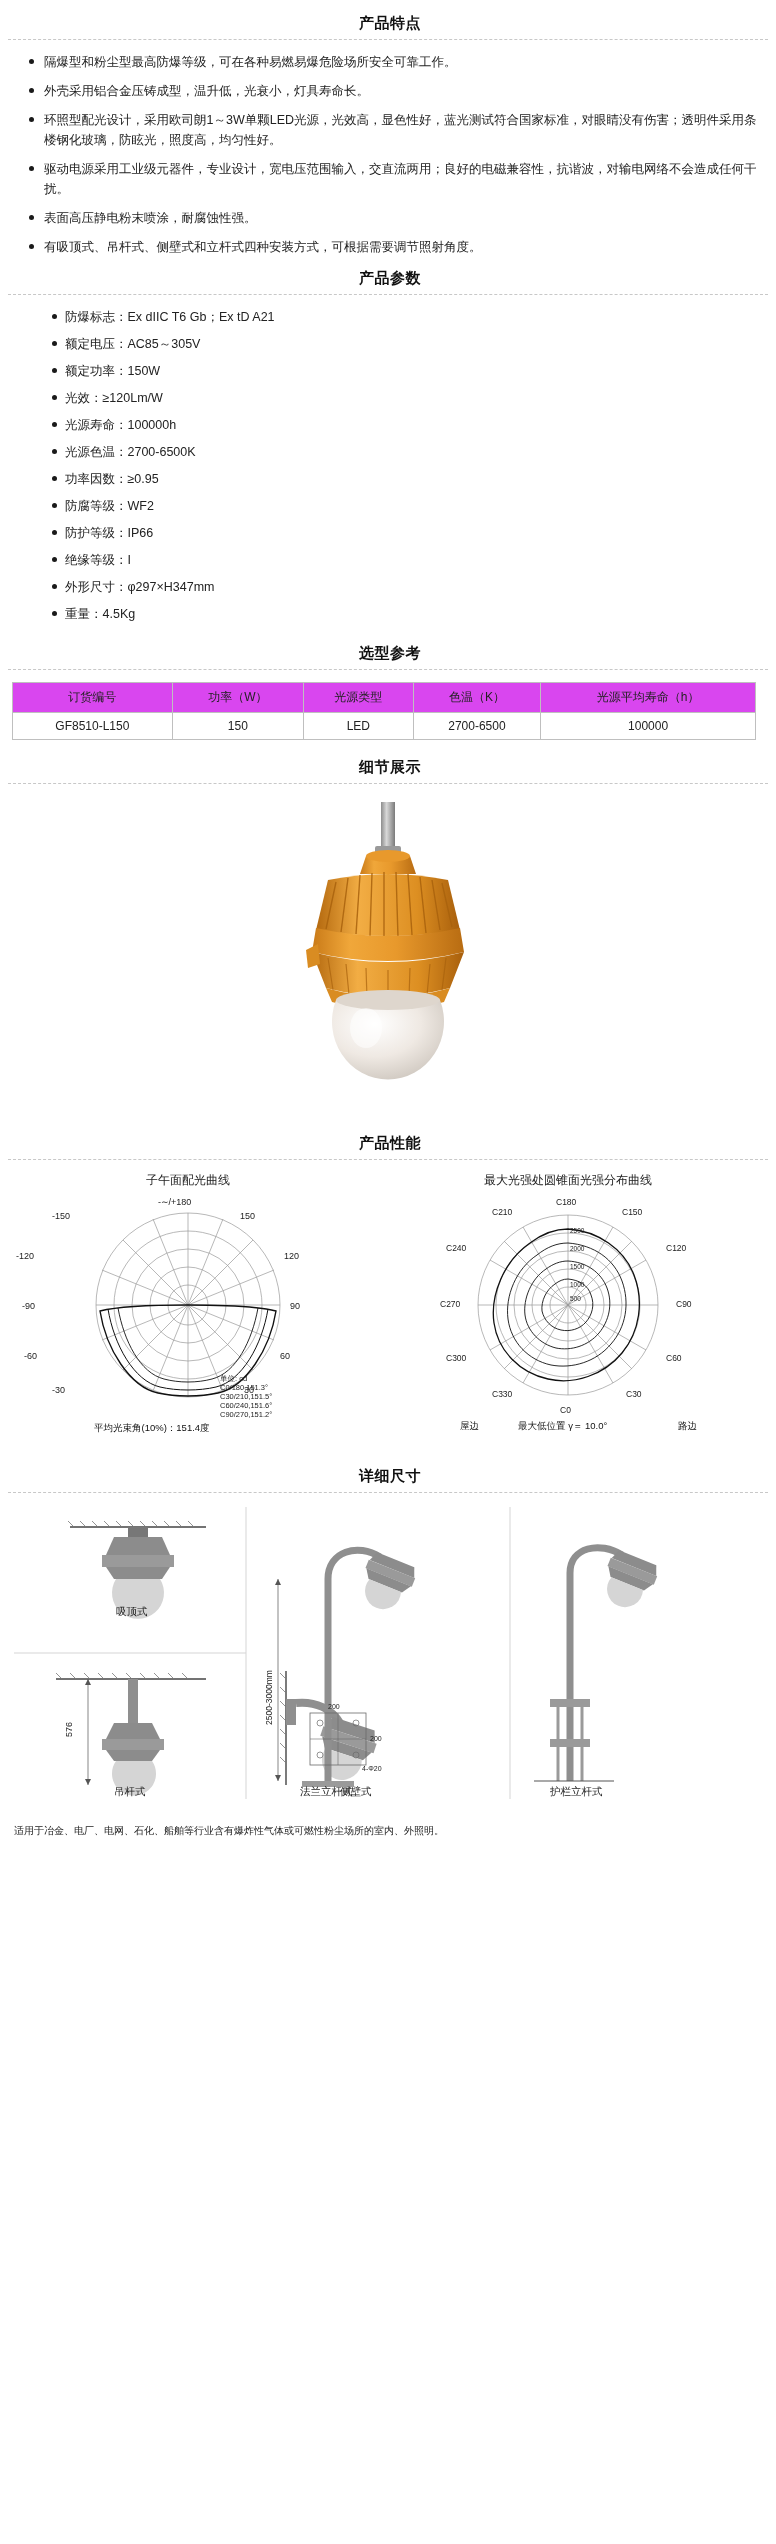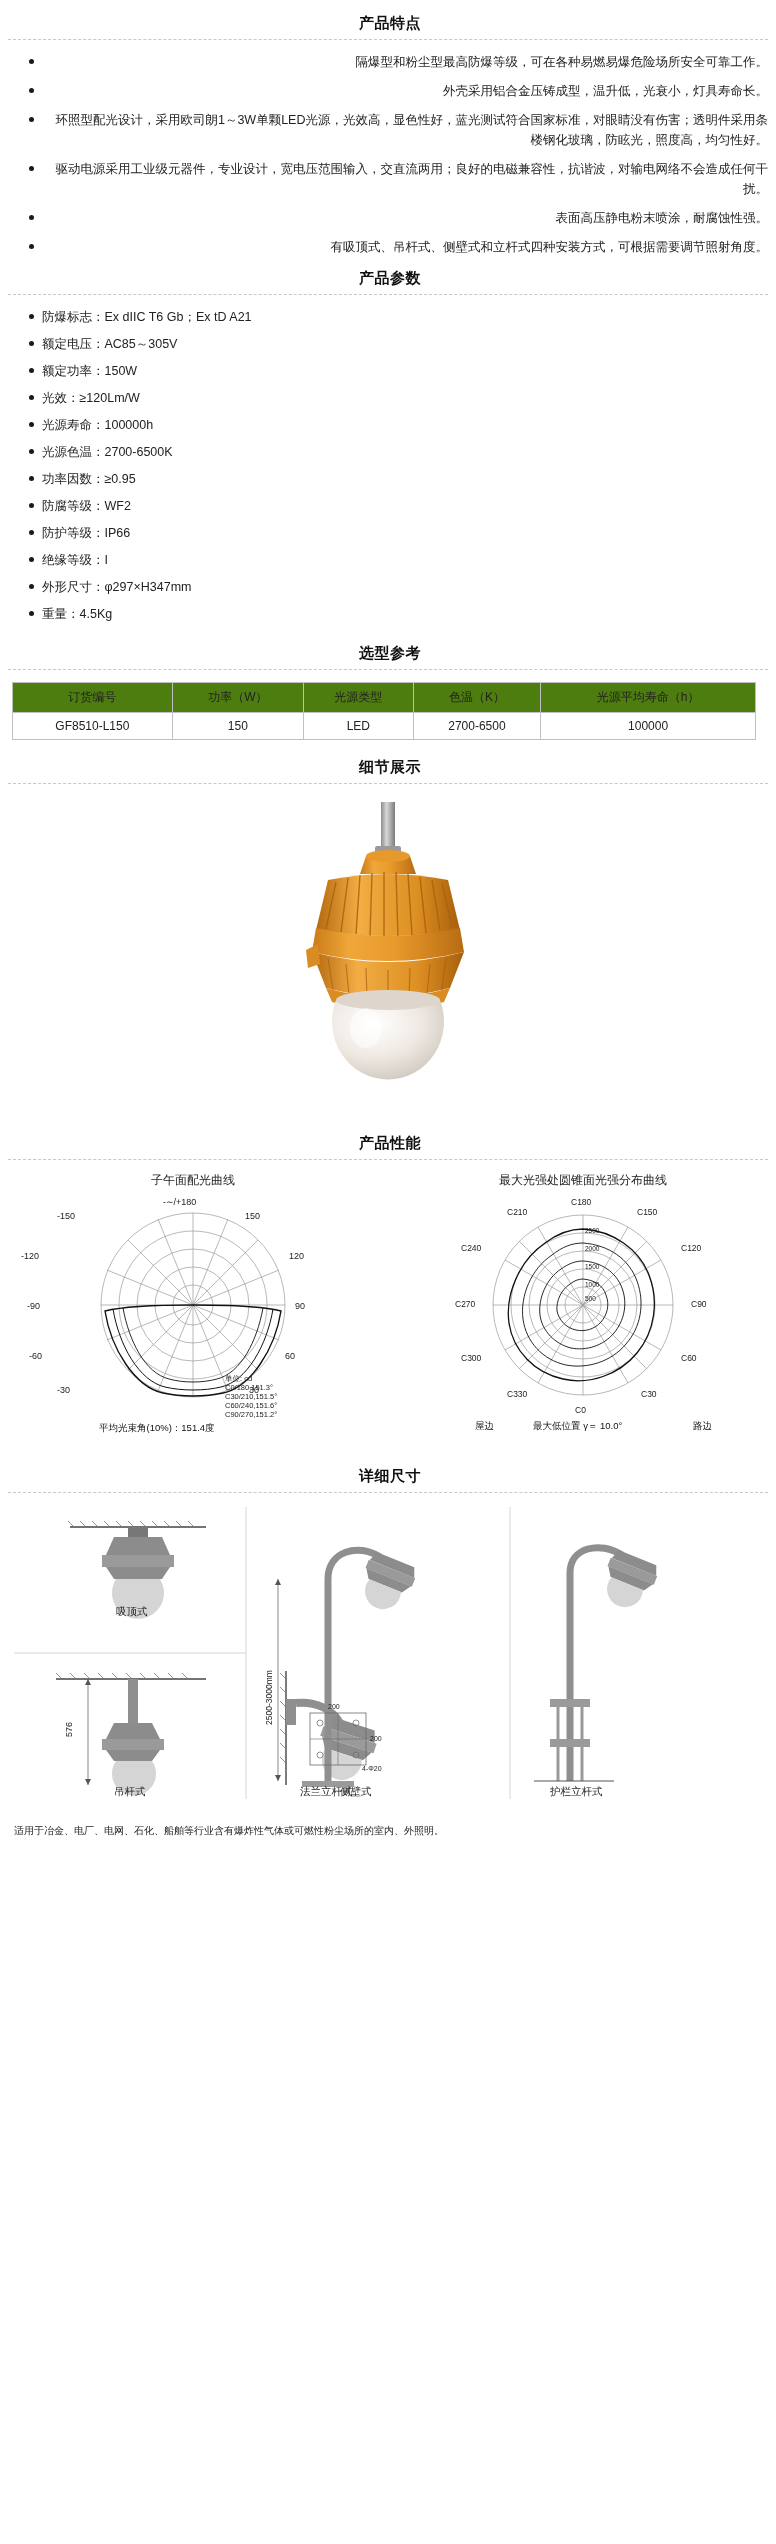--- a/index.html
+++ b/index.html
@@ -25,21 +25,20 @@
   .section-head .title {
     font-size: 15px;
     font-weight: bold;
     color: #111;
     letter-spacing: 0.5px;
   }
   ul.feature-list {
     margin: 12px 0 6px 0;
     padding-left: 34px;
     list-style: none;
-    text-align: right;
   }
   ul.feature-list > li {
     position: relative;
     font-size: 12.5px;
     line-height: 20px;
     color: #222;
     margin-bottom: 9px;
     padding-left: 2px;
   }
   ul.feature-list > li::before {
@@ -55,20 +54,21 @@
     margin: 12px 0 6px 0;
     padding-left: 34px;
     list-style: none;
   }
   ul.spec-list > li {
     position: relative;
     font-size: 12.5px;
     line-height: 20px;
     color: #222;
     margin-bottom: 7px;
+    margin-left: 23px;
   }
   ul.spec-list > li::before {
     content: "";
     position: absolute;
     left: -13px;
     top: 7px;
     width: 5px; height: 5px;
     border-radius: 50%;
     background: #1a1a1a;
   }
@@ -81,31 +81,31 @@
   }
   table.model-table th,
   table.model-table td {
     border: 1px solid #bfbfbf;
     text-align: center;
     padding: 6px 4px;
     color: #222;
     font-weight: normal;
     height: 26px;
   }
-  table.model-table th { background: #4d7c0f; }
+  table.model-table th { background: #d946ef; }
 
   .detail-img-wrap {
     width: 100%;
     text-align: center;
     padding: 18px 0 14px 0;
   }
   .perf-wrap {
     display: flex;
-    justify-content: center;
-    gap: 30px;
+    justify-content: flex-start;
+    gap: 20px;
     padding: 12px 0 8px 0;
   }
   .perf-item { text-align: center; }
   .perf-caption {
     font-size: 12px;
     color: #222;
     margin-bottom: 4px;
   }
   .dims-wrap {
     width: 100%;

